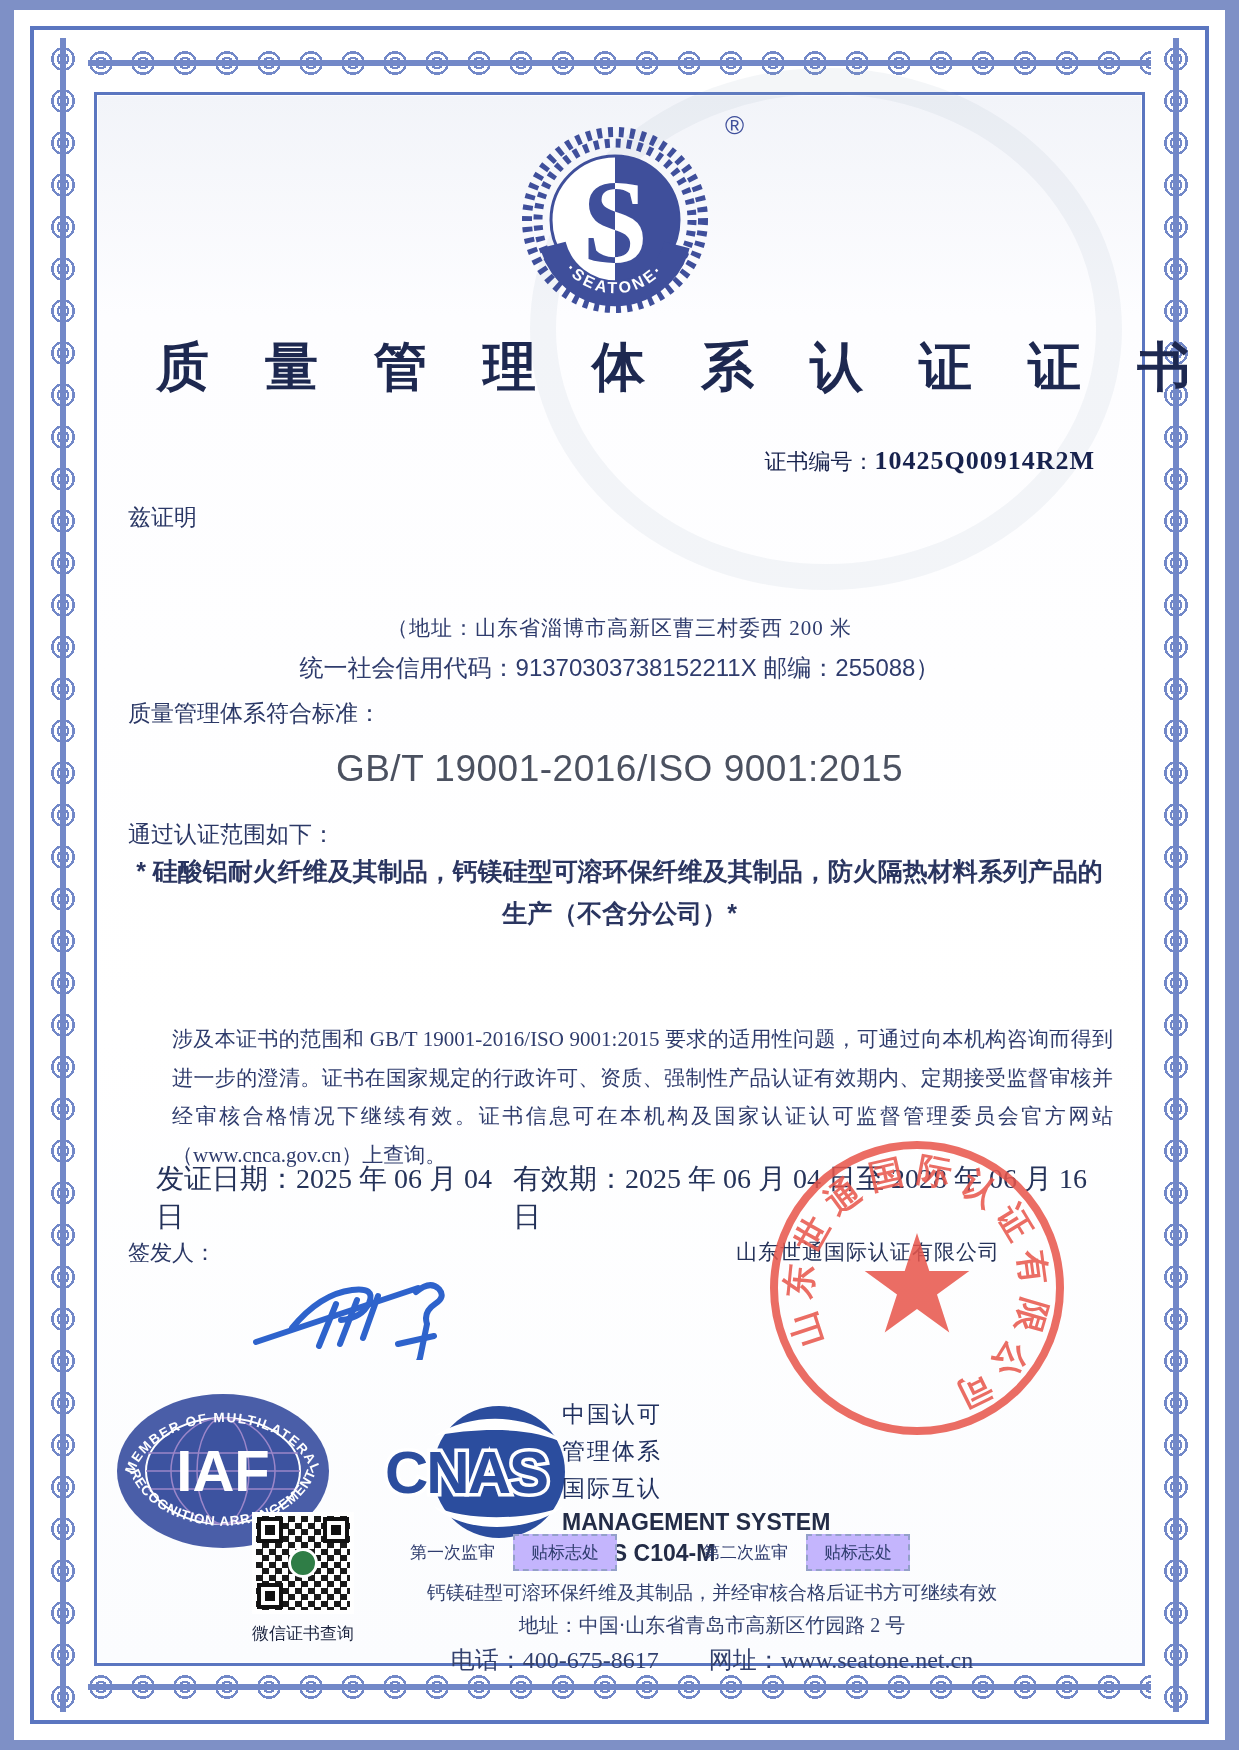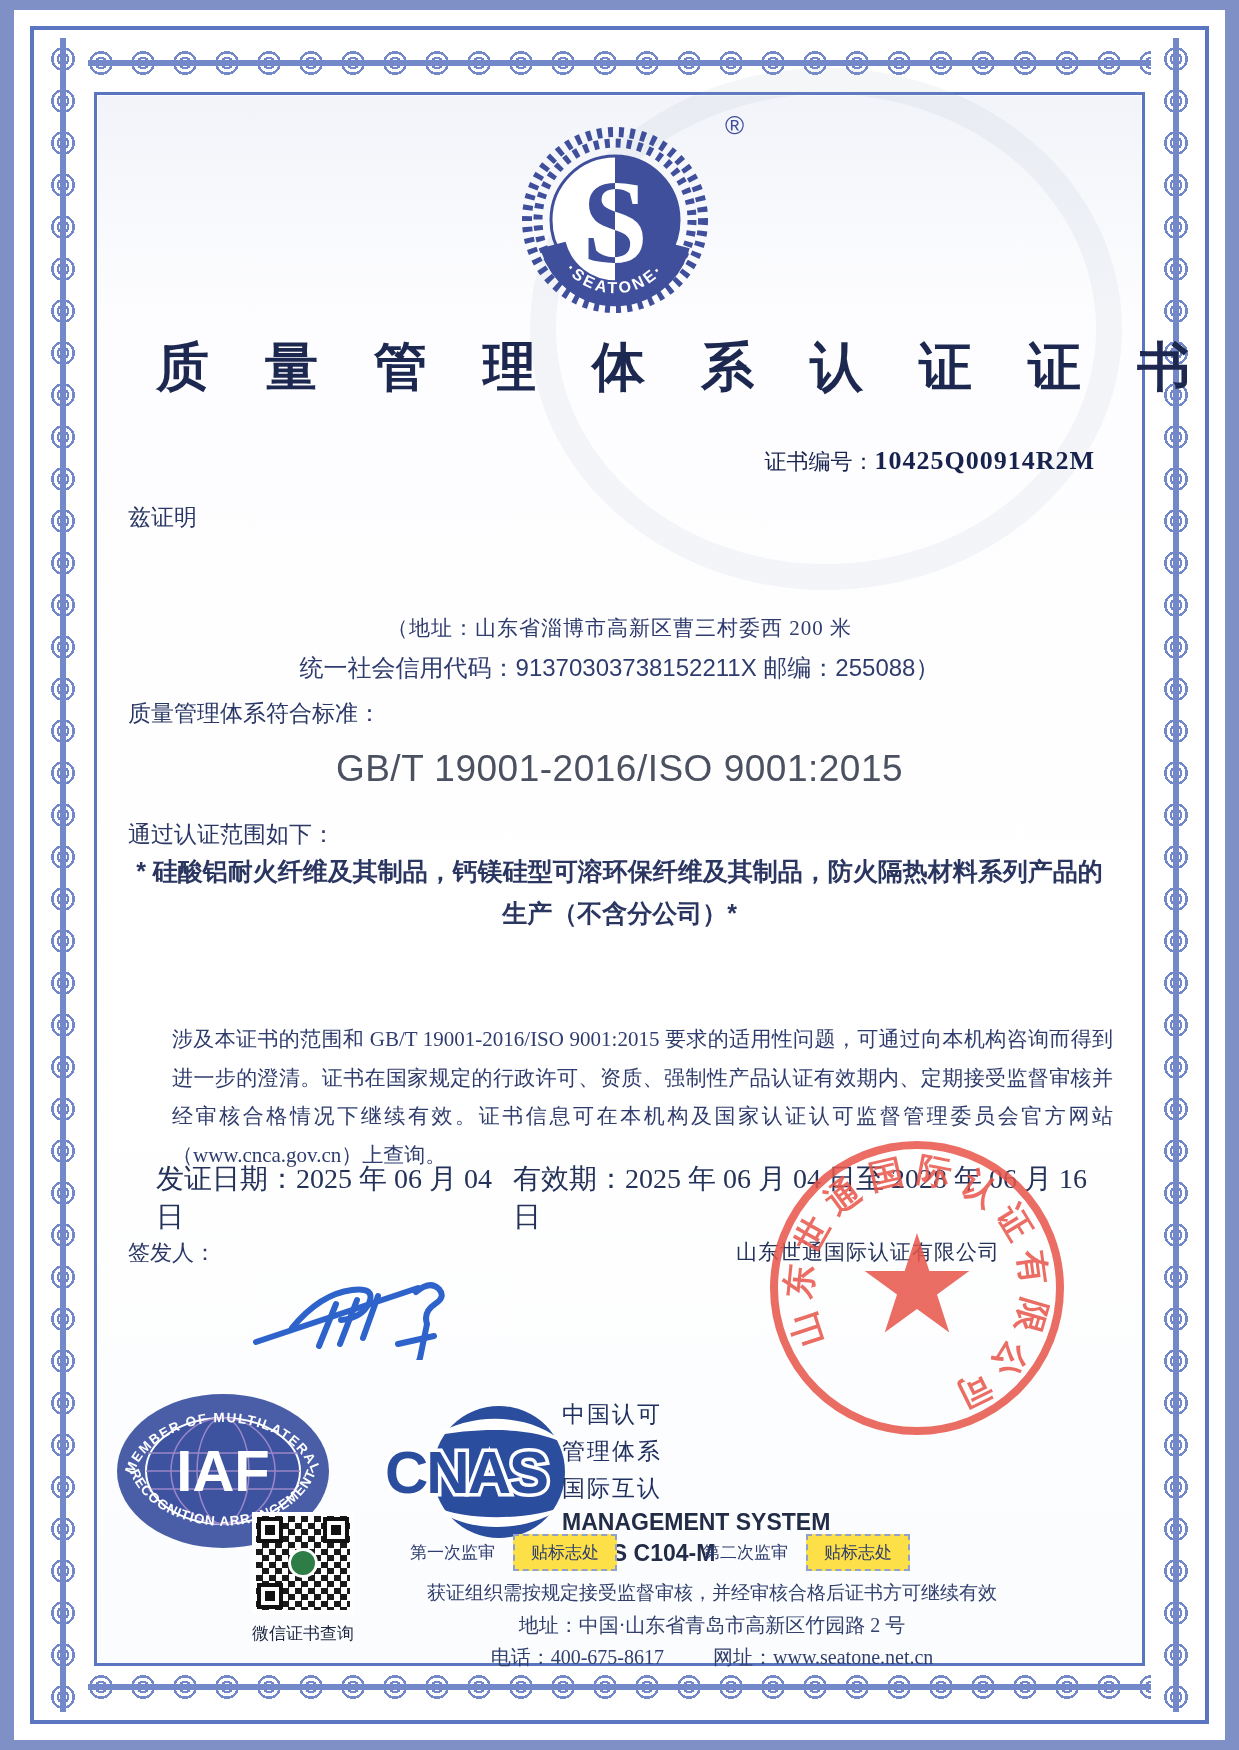--- a/index.html
+++ b/index.html
@@ -79,25 +79,25 @@
     background:repeating-conic-gradient(#1a1a1a 0% 25%, #ffffff 0% 50%); background-size:13px 13px;
     outline:4px solid #fff; }
   .qr-finder { position:absolute; width:18px; height:18px; background:#fff; border:4px solid #111; }
   .qr-finder::after { content:""; position:absolute; left:4px; top:4px; width:10px; height:10px; background:#111; }
   .qr-f1 { left:1px; top:1px; } .qr-f2 { right:1px; top:1px; } .qr-f3 { left:1px; bottom:1px; }
   .qr-center { position:absolute; left:50%; top:50%; transform:translate(-50%,-50%);
     width:24px; height:24px; border-radius:50%; background:#2f7d46; border:3px solid #fff; }
   .qr-caption { left:126px; top:1524px; width:154px; text-align:center; font-size:17px; color:#1e2742; }
 
   .audit-row { top:1436px; left:310px; display:flex; align-items:center; font-size:17px; color:#2e3c6e; }
-  .sticker-box { border:2px dashed #93a0c9; padding:5px 16px; margin-left:18px; background:#fde047; }
+  .sticker-box { border:2px dashed #93a0c9; padding:5px 16px; margin-left:18px; background:#c4b5fd; }
   .gap { width:86px; }
   .audit-note { top:1482px; left:288px; width:648px; text-align:center; font-size:19px; color:#32406e; }
   .footer-addr { top:1514px; left:288px; width:648px; text-align:center; font-size:20px; color:#32406e; }
-  .footer-line { top:1546px; left:288px; width:648px; text-align:center; font-size:20px; color:#32406e; }
+  .footer-line { top:1546px; left:288px; width:648px; text-align:center; font-size:24px; color:#32406e; }
   .footer-line .seg { margin:0 22px; }
 </style>
 </head>
 <body>
 
 <div class="page">
   <div class="mat"></div>
   <div class="rule-outer"></div>
   <div class="orn orn-top"></div>
   <div class="orn orn-bottom"></div>
@@ -228,21 +228,21 @@
     </div>
     <div class="abs qr-caption">微信证书查询</div>
 
     <div class="abs audit-row">
       <span>第一次监审</span>
       <span class="sticker-box">贴标志处</span>
       <span class="gap"></span>
       <span>第二次监审</span>
       <span class="sticker-box">贴标志处</span>
     </div>
-    <div class="abs audit-note">获证组织需按规定接受监督审核，并经审核合格后证书方可继续有效</div>
+    <div class="abs audit-note">钙镁硅型可溶环保纤维及其制品，并经审核合格后证书方可继续有效</div>
     <div class="abs footer-addr">地址：中国·山东省青岛市高新区竹园路 2 号</div>
     <div class="abs footer-line">
       <span class="seg"><span>电话：</span><span>400-675-8617</span></span>
       <span class="seg"><span>网址：</span><span>www.seatone.net.cn</span></span>
     </div>
 
   </div>
 </div>
 
 </body></html>

